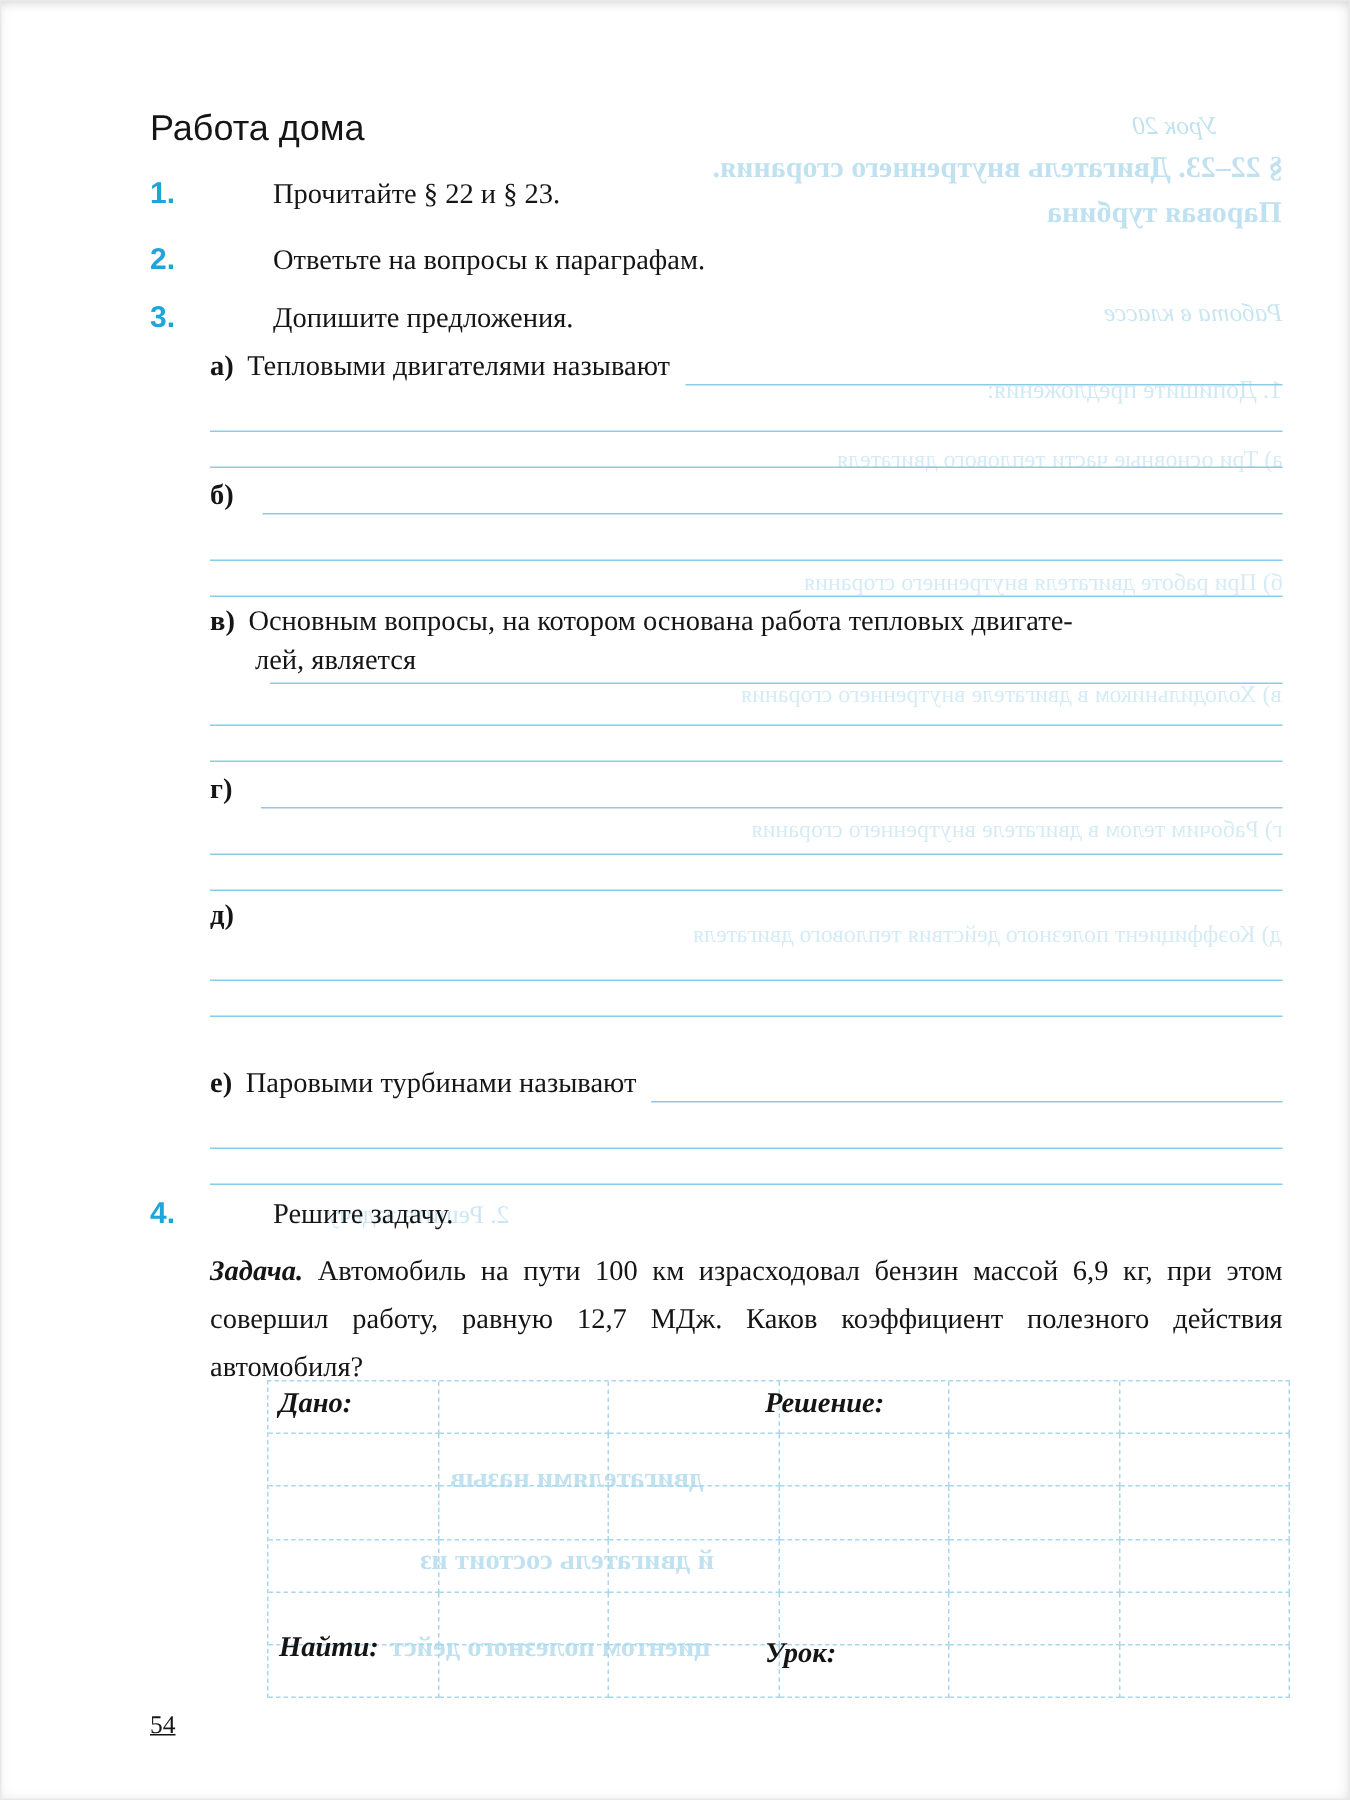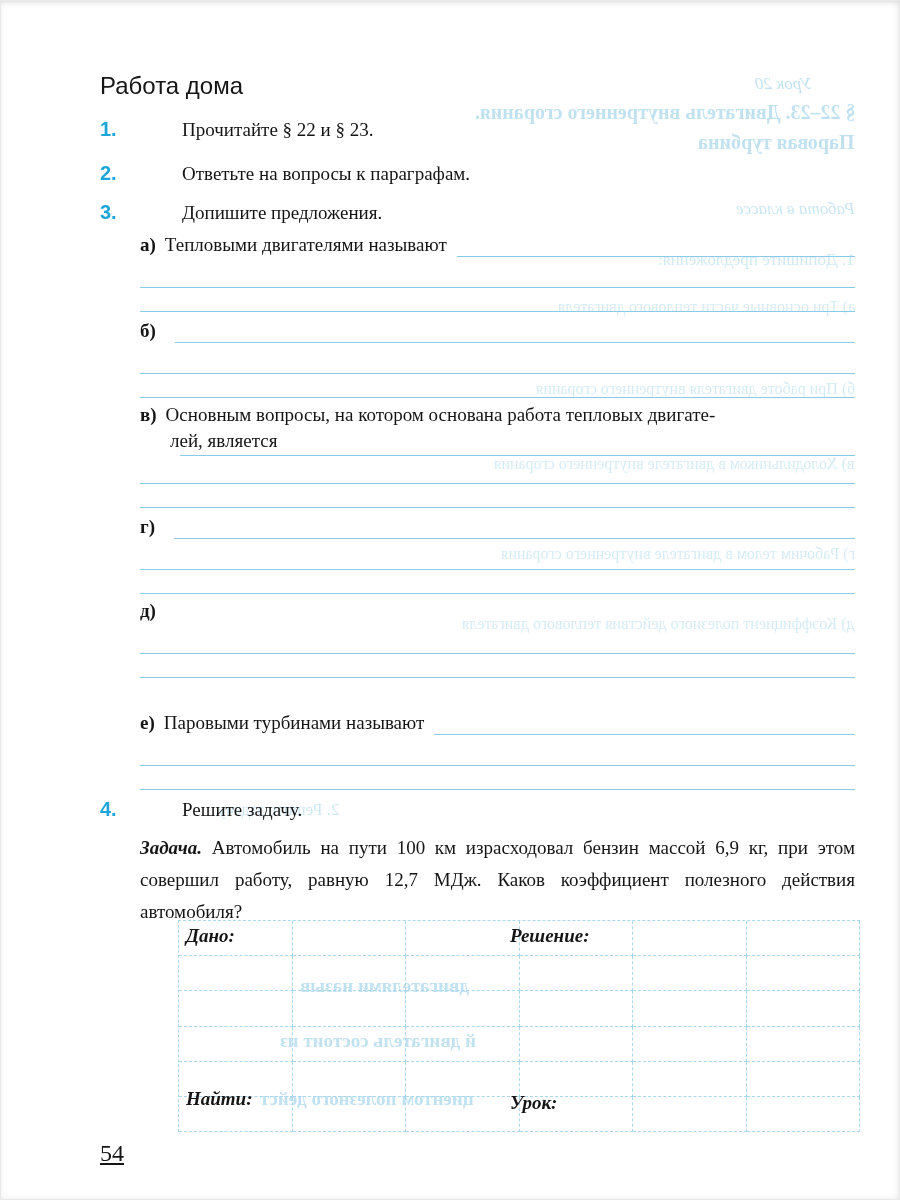--- a/index.html
+++ b/index.html
@@ -45,21 +45,21 @@
   .grid{
     width:100%;height:100%;
     display:grid;grid-template-columns:repeat(6,1fr);grid-template-rows:repeat(6,1fr);
     border-top:1px dashed var(--grid);border-left:1px dashed var(--grid);
   }
   .cell{border-right:1px dashed var(--grid);border-bottom:1px dashed var(--grid);}
   .slabel{
     position:absolute;font-size:19px;font-weight:700;font-style:italic;color:var(--ink);
     background:transparent;
   }
-  .pagenum{position:absolute;left:100px;top:1140px;font-size:24px;color:var(--ink);text-decoration:underline;}
+  .pagenum{position:absolute;left:100px;top:1140px;font-size:17px;color:var(--ink);text-decoration:underline;}
   .ghost{
     position:absolute;transform:scaleX(-1);
     color:var(--ghost);white-space:nowrap;filter:blur(.4px);pointer-events:none;
   }
   .ghost.b{font-weight:700;}
   .ghost.i{font-style:italic;}
 </style>
 </head>
 <body>
 

